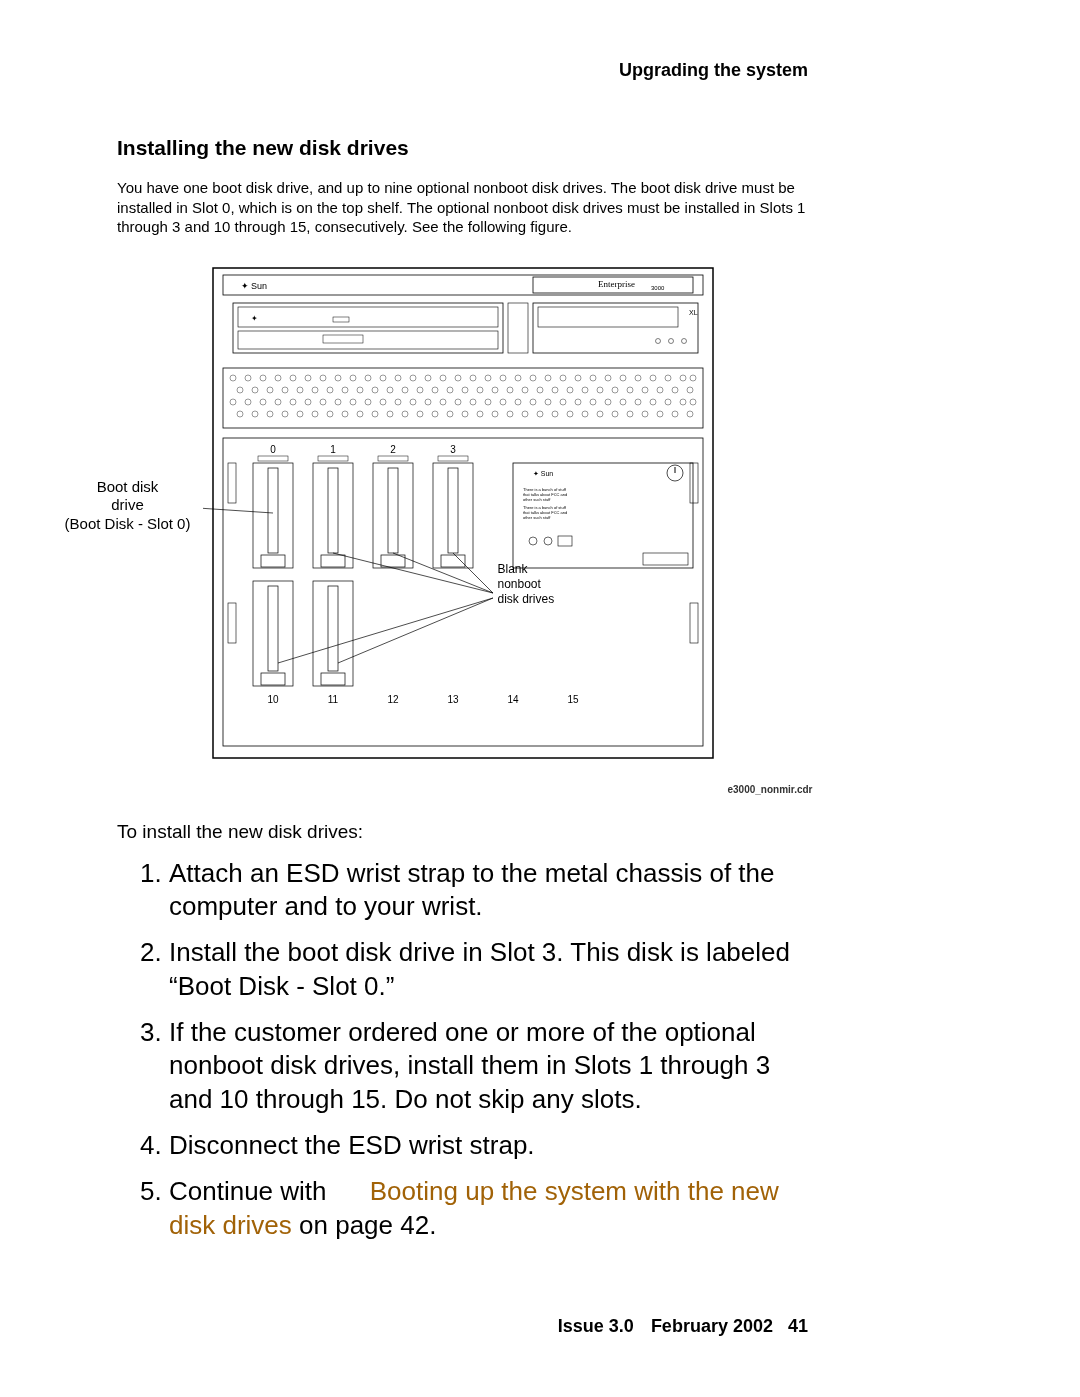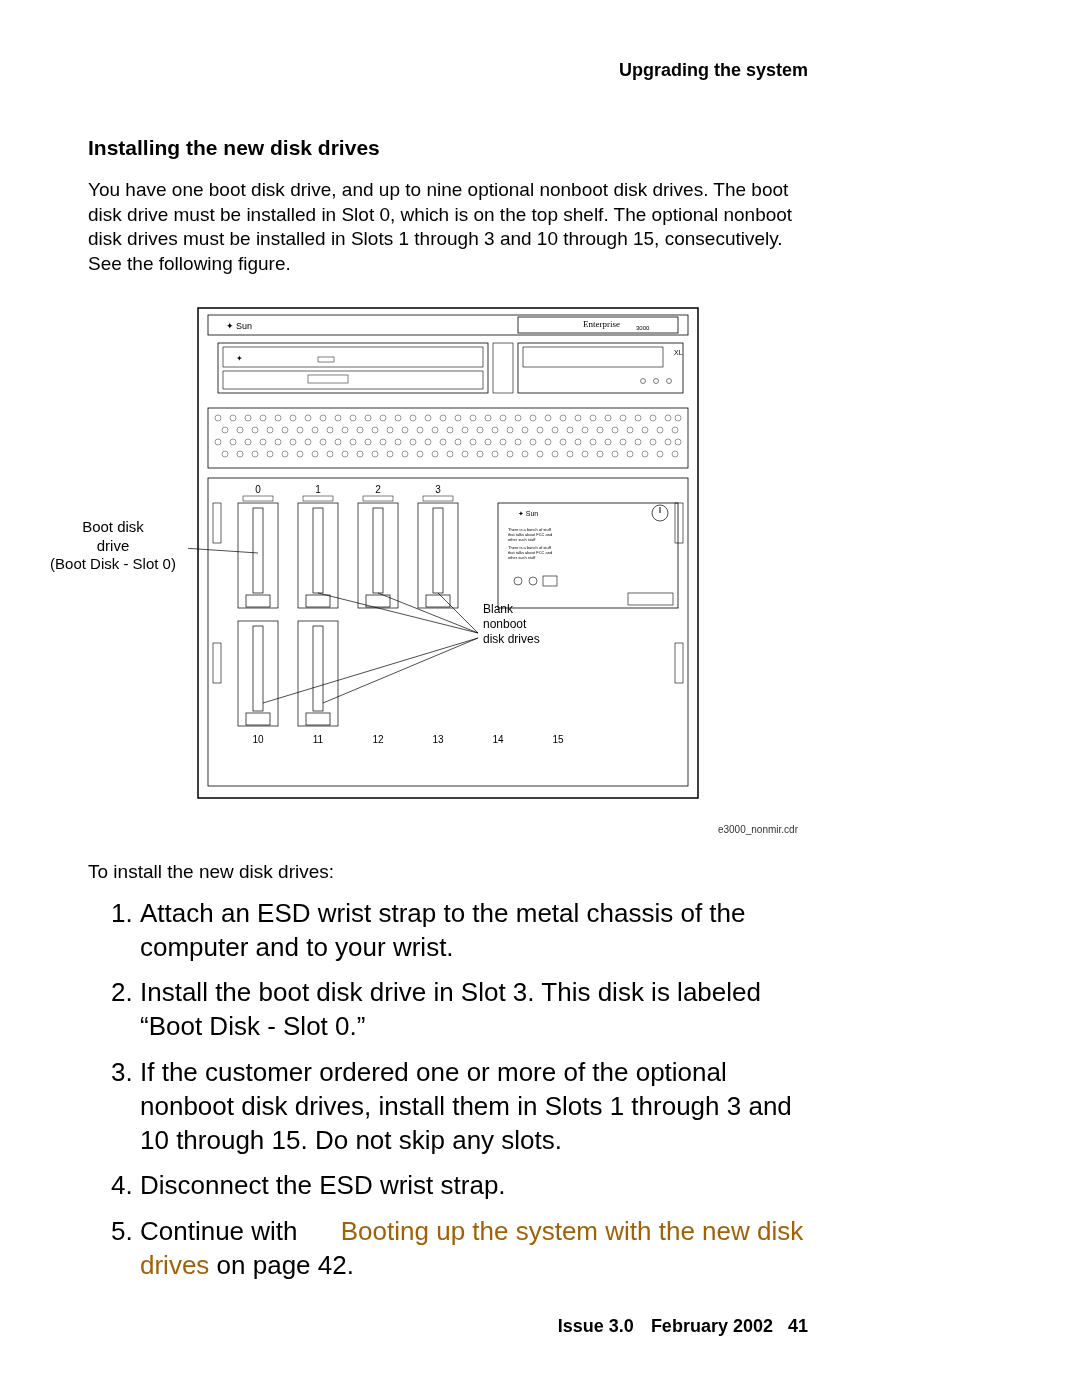--- a/index.html
+++ b/index.html
@@ -1,22 +1,22 @@
 <!DOCTYPE html>
 <html><head>
 <meta charset="utf-8">
 <style>
   * { box-sizing: border-box; margin: 0; padding: 0; }
   html, body { width: 1080px; height: 1397px; background: #fff; font-family: Arial, Helvetica, sans-serif; color: #000; }
-  .page { position: relative; width: 968px; height: 1397px; padding: 60px 160px 60px 88px; }
+  .page { position: relative; width: 968px; height: 1397px; padding: 60px 160px 60px 117px; }
   .running-header { position: absolute; top: 60px; right: 160px; font-weight: bold; font-size: 18px; }
   .section-heading { font-weight: bold; font-size: 21px; margin-top: 76px; }
-  .intro { font-size: 19px; line-height: 1.3; margin-top: 18px; }
+  .intro { font-size: 15px; line-height: 1.3; margin-top: 18px; }
   .figure-wrap { position: relative; width: 520px; height: 510px; margin: 26px auto 0 auto; }
-  .fig-caption { position: absolute; right: -90px; bottom: -22px; font-size: 10px; color: #333; }
+  .fig-caption { position: absolute; right: -90px; bottom: -22px; font-size: 10px; color: #333; font-weight: bold; }
   .boot-label { position: absolute; left: -140px; top: 215px; font-size: 15px; text-align: center; width: 130px; line-height: 1.25; }
   .blank-label { position: absolute; left: 295px; top: 299px; font-size: 12px; line-height: 1.25; }
   .after-fig { font-size: 19px; margin-top: 48px; }
   .steps { list-style: decimal; margin-top: 14px; padding-left: 52px; font-size: 26px; }
   .steps li { margin-bottom: 12px; line-height: 1.3; }
   .link { color: #a16207; margin-left: 36px; }
   .footer { position: absolute; bottom: 60px; right: 160px; font-weight: bold; font-size: 18px; }
   .footer .issue { margin-right: 12px; }
   
   .figure-wrap svg { width: 100%; height: 100%; display: block; }

